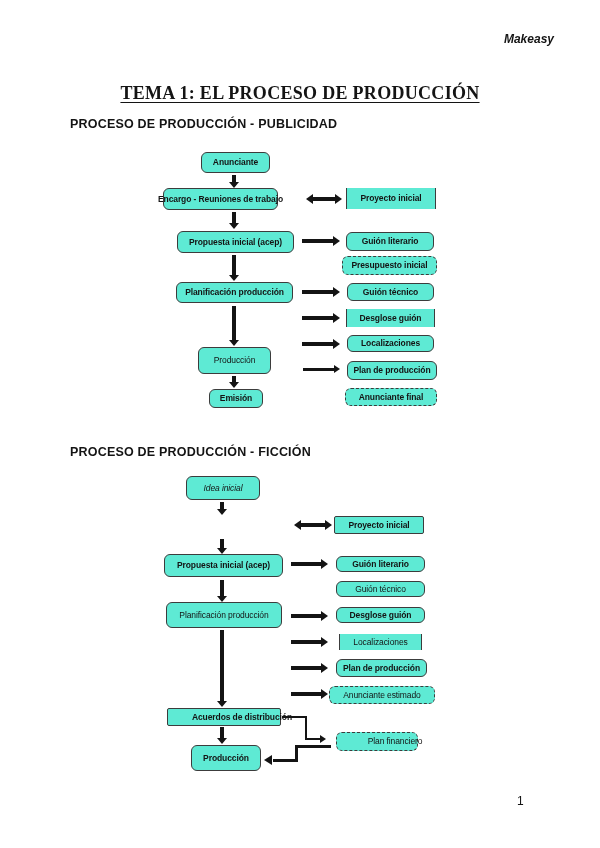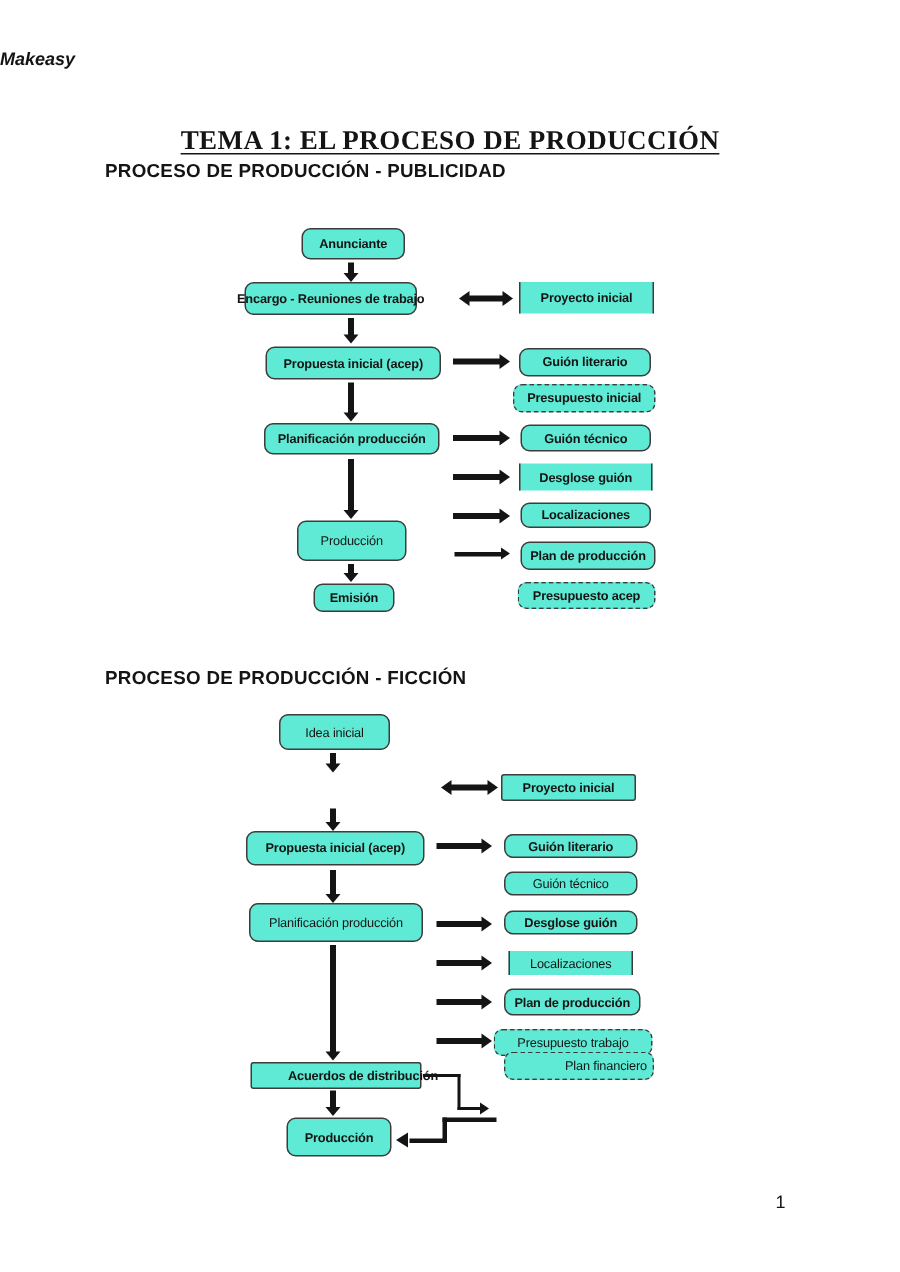--- a/index.html
+++ b/index.html
@@ -1,19 +1,19 @@
 <!DOCTYPE html>
 <html><head>
 <meta charset="utf-8">
 <style>
   html,body{margin:0;padding:0;background:#ffffff;}
   .page{position:relative;width:600px;height:848px;background:#ffffff;overflow:hidden;
         font-family:"Liberation Sans",sans-serif;color:#141414;}
 
-  .brand{position:absolute;left:0;right:46px;top:32px;
+  .brand{position:absolute;left:0;right:46px;top:32px;text-align:right;
          font:bold italic 12px/1.2 "Liberation Sans",sans-serif;}
   .course{position:absolute;left:0;right:62px;top:49px;text-align:right;
           font:bold 11.5px/1.2 "Liberation Sans",sans-serif;}
   .title{position:absolute;left:0;right:0;top:79px;margin:4px;text-align:center;
          font:bold 18px/1.2 "Liberation Serif",serif;letter-spacing:.3px;
          text-decoration:underline;text-underline-offset:3px;}
   .sec-h{position:absolute;left:70px;font:bold 12.5px/1.2 "Liberation Sans",sans-serif;
          letter-spacing:.2px;}
   .pagenum{position:absolute;left:517px;top:794px;font:12px/1.2 "Liberation Sans",sans-serif;}
 
@@ -53,21 +53,21 @@
          border-bottom:5px solid transparent;border-right:8px solid #141414;}
 </style>
 </head>
 <body>
 
 <div class="page">
 
   <div class="brand">Makeasy</div>
   <h1 class="title">TEMA 1: EL PROCESO DE PRODUCCIÓN</h1>
 
-  <div class="sec-h" style="top:107px;">PROCESO DE PRODUCCIÓN - PUBLICIDAD</div>
+  <div class="sec-h" style="top:117px;">PROCESO DE PRODUCCIÓN - PUBLICIDAD</div>
 
   <div class="box" style="left:201px;top:152px;width:69px;height:21px;">Anunciante</div>
   <div class="av" style="left:229px;top:175px;height:13px;"></div>
 
   <div class="box" style="left:163px;top:188px;width:115px;height:22px;">Encargo - Reuniones de trabajo</div>
   <div class="ah dbl" style="left:306px;top:193px;width:36px;">
       <i class="hl"></i>
     </div>
   <div class="box brk" style="left:346px;top:188px;width:90px;height:21px;">Proyecto inicial</div>
 
@@ -88,25 +88,25 @@
   <div class="ah" style="left:302px;top:338px;width:38px;"></div>
   <div class="box" style="left:347px;top:335px;width:87px;height:17px;">Localizaciones</div>
 
   <div class="av" style="left:229px;top:306px;height:40px;"></div>
   <div class="box rg" style="left:198px;top:347px;width:73px;height:27px;">Producción</div>
   <div class="ah thin" style="left:303px;top:363px;width:37px;"></div>
   <div class="box" style="left:347px;top:361px;width:90px;height:19px;">Plan de producción</div>
 
   <div class="av" style="left:229px;top:376px;height:12px;"></div>
   <div class="box" style="left:209px;top:389px;width:54px;height:19px;">Emisión</div>
-  <div class="box dash" style="left:345px;top:388px;width:92px;height:18px;">Presupuesto acep</div>
+  <div class="box dash" style="left:345px;top:388px;width:92px;height:18px;">Anunciante final</div>
 
   <div class="sec-h" style="top:445px;">PROCESO DE PRODUCCIÓN - FICCIÓN</div>
 
-  <div class="box rg" style="left:186px;top:476px;width:74px;height:24px;">Idea inicial</div>
+  <div class="box rg" style="left:186px;top:476px;width:74px;height:24px;font-style:italic;">Idea inicial</div>
   <div class="av" style="left:217px;top:502px;height:13px;"></div>
 
   <div class="ah dbl" style="left:294px;top:519px;width:38px;">
       <i class="hl"></i>
     </div>
   <div class="box sq" style="left:334px;top:516px;width:90px;height:18px;">Proyecto inicial</div>
 
   <div class="av" style="left:217px;top:539px;height:15px;"></div>
   <div class="box" style="left:164px;top:554px;width:119px;height:23px;">Propuesta inicial (acep)</div>
   <div class="ah" style="left:291px;top:558px;width:37px;"></div>
@@ -118,31 +118,31 @@
   <div class="ah" style="left:291px;top:610px;width:37px;"></div>
   <div class="box" style="left:336px;top:607px;width:89px;height:16px;">Desglose guión</div>
 
   <div class="ah" style="left:291px;top:636px;width:37px;"></div>
   <div class="box brk rg" style="left:339px;top:634px;width:83px;height:16px;">Localizaciones</div>
 
   <div class="ah" style="left:291px;top:662px;width:37px;"></div>
   <div class="box" style="left:336px;top:659px;width:91px;height:18px;">Plan de producción</div>
 
   <div class="ah" style="left:291px;top:688px;width:37px;"></div>
-  <div class="box dash rg" style="left:329px;top:686px;width:106px;height:18px;">Presupuesto trabajo</div>
+  <div class="box dash rg" style="left:329px;top:686px;width:106px;height:18px;">Anunciante estimado</div>
 
   <div class="av" style="left:217px;top:630px;height:77px;"></div>
   <div class="box sq" style="left:167px;top:708px;width:114px;height:18px;padding-left:36px;">Acuerdos de distribución</div>
 
   <div class="seg" style="left:282px;top:716px;width:25px;height:2px;"></div>
   <div class="seg" style="left:305px;top:716px;width:2px;height:24px;"></div>
   <div class="seg" style="left:305px;top:738px;width:16px;height:2px;"></div>
   <div class="tri-r" style="left:320px;top:735px;"></div>
 
-  <div class="box dash rg" style="left:336px;top:701px;width:100px;height:19px;padding-left:36px;">Plan financiero</div>
+  <div class="box dash rg" style="left:336px;top:732px;width:82px;height:19px;padding-left:36px;">Plan financiero</div>
 
   <div class="av" style="left:217px;top:727px;height:17px;"></div>
   <div class="box" style="left:191px;top:745px;width:70px;height:26px;">Producción</div>
 
   <div class="seg" style="left:295px;top:745px;width:36px;height:3px;"></div>
   <div class="seg" style="left:295px;top:745px;width:3px;height:17px;"></div>
   <div class="seg" style="left:273px;top:759px;width:25px;height:3px;"></div>
   <div class="tri-l" style="left:264px;top:755px;"></div>
 
   <div class="pagenum">1</div>

